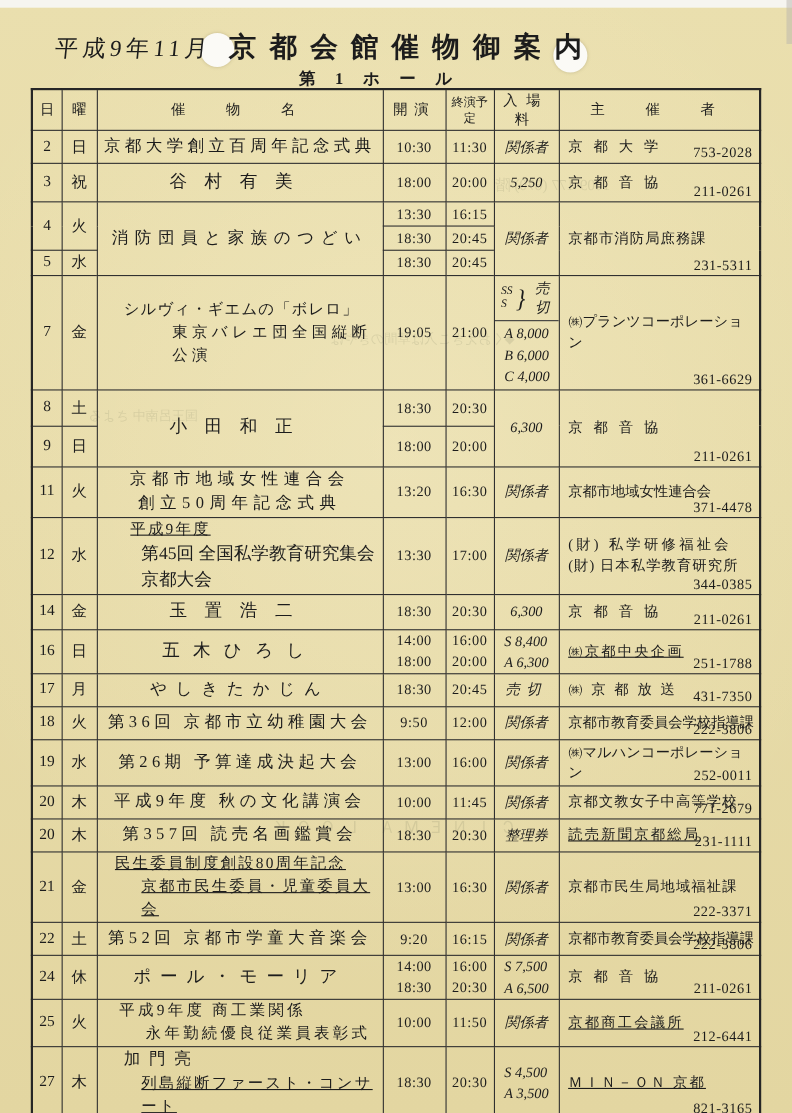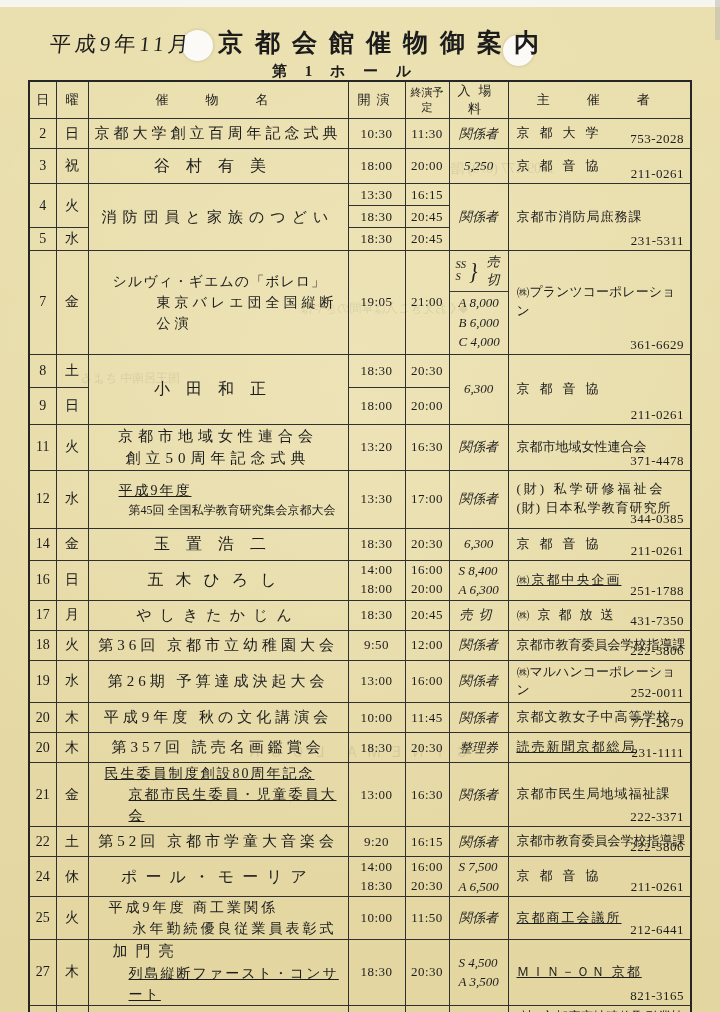--- a/index.html
+++ b/index.html
@@ -13,21 +13,21 @@
     position:absolute;inset:0;
     background:
       radial-gradient(ellipse 90% 70% at 50% 40%, rgba(255,250,225,0.25), rgba(0,0,0,0) 70%),
       linear-gradient(180deg,#eadfae 0%,#e7dba8 45%,#e3d6a1 100%);
   }
   .scan-edge-top{position:absolute;top:0;left:0;right:0;height:7px;background:#f6f5f0;}
   .scan-edge-right{position:absolute;top:0;right:0;width:5px;height:40px;background:#b9b6ad;opacity:.5;}
   .hole{position:absolute;width:31px;height:31px;border-radius:50%;background:#fbfaf6;box-shadow:0 0 3px rgba(120,110,70,.35);}
 
   .title-date{position:absolute;left:50px;top:30px;font-size:21px;letter-spacing:4px;transform:skewX(-6deg);}
-  .title-main{position:absolute;left:218px;top:26px;font-size:25px;font-weight:bold;letter-spacing:12px;white-space:nowrap;}
+  .title-main{position:absolute;left:208px;top:26px;font-size:25px;font-weight:bold;letter-spacing:12px;white-space:nowrap;}
   .hall{position:absolute;left:0;right:30px;top:62px;text-align:center;font-size:15px;font-weight:bold;letter-spacing:7px;}
 
   table.sched{
     position:absolute;left:28px;top:80px;width:662px;
     border-collapse:collapse;table-layout:fixed;
     border:2px solid #262626;
   }
   .sched th,.sched td{border:1px solid #303030;padding:0;overflow:hidden;vertical-align:middle;}
   .sched th{font-weight:normal;font-size:13px;text-align:center;height:23px;}
   th.h-end{font-size:11px;letter-spacing:0;}
@@ -44,21 +44,21 @@
   td.c-fee .fln{display:block;line-height:1.5;text-align:left;padding-left:9px;}
   td.c-org{position:relative;font-size:13px;padding:2px 4px 2px 8px;margin-left:32px;}
   td.c-org .orgname{display:block;line-height:1.45;}
   td.c-org .tel{position:absolute;right:6px;bottom:1px;font-size:13px;letter-spacing:.5px;}
 
   
   .ls1{letter-spacing:1px;}.ls2{letter-spacing:2px;text-decoration:underline;}.ls3{letter-spacing:3px;}
   .ls4{letter-spacing:4px;}.ls5{letter-spacing:5px;}.ls6{letter-spacing:6px;}
   .ls8{letter-spacing:8px;}.ls10{letter-spacing:10px;}.ls12{letter-spacing:12px;}
   .ls16{letter-spacing:16px;}
-  .fs13{font-size:12px;}.fs14{font-size:14px;}.fs16{font-size:16px;}
+  .fs13{font-size:16px;}.fs14{font-size:14px;}.fs16{font-size:16px;}
   .left{text-align:left;}
   .pl14{padding-left:16px;}.pl20{padding-left:20px;}.pl24{padding-left:24px;}
   .pl30{padding-left:30px;}.pl40{padding-left:40px;}.pl44{padding-left:44px;}.pl52{padding-left:68px;}
 
   
   .soldout{display:flex;align-items:center;justify-content:flex-start;gap:3px;
     border-bottom:1px solid #3a3a3a;padding:2px 2px 2px 6px;}
   .soldout .ss-s{font-size:10.5px;line-height:1.1;text-align:left;}
   .soldout .brace{font-size:21px;font-weight:300;transform:scaleY(1.1);}
   .soldout .soldtxt{font-size:13px;}

